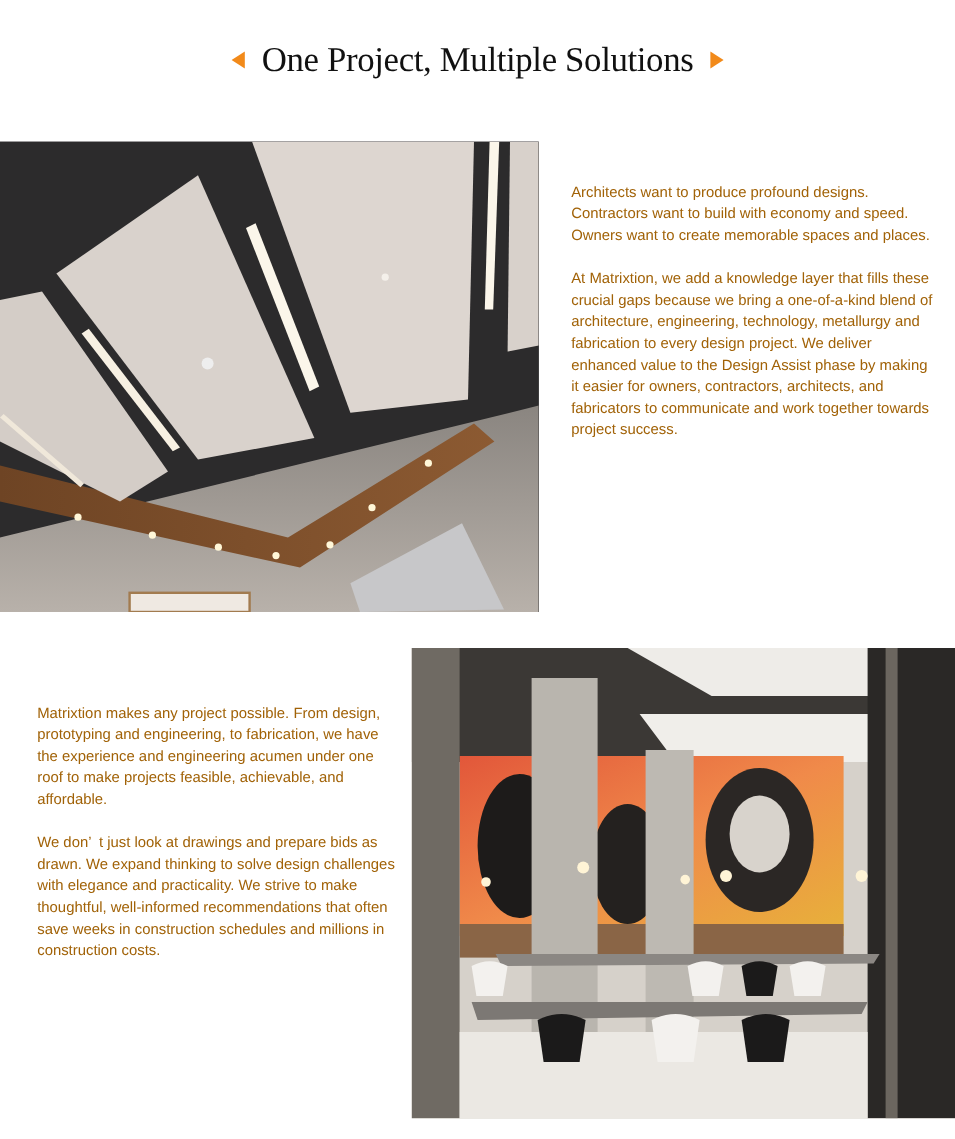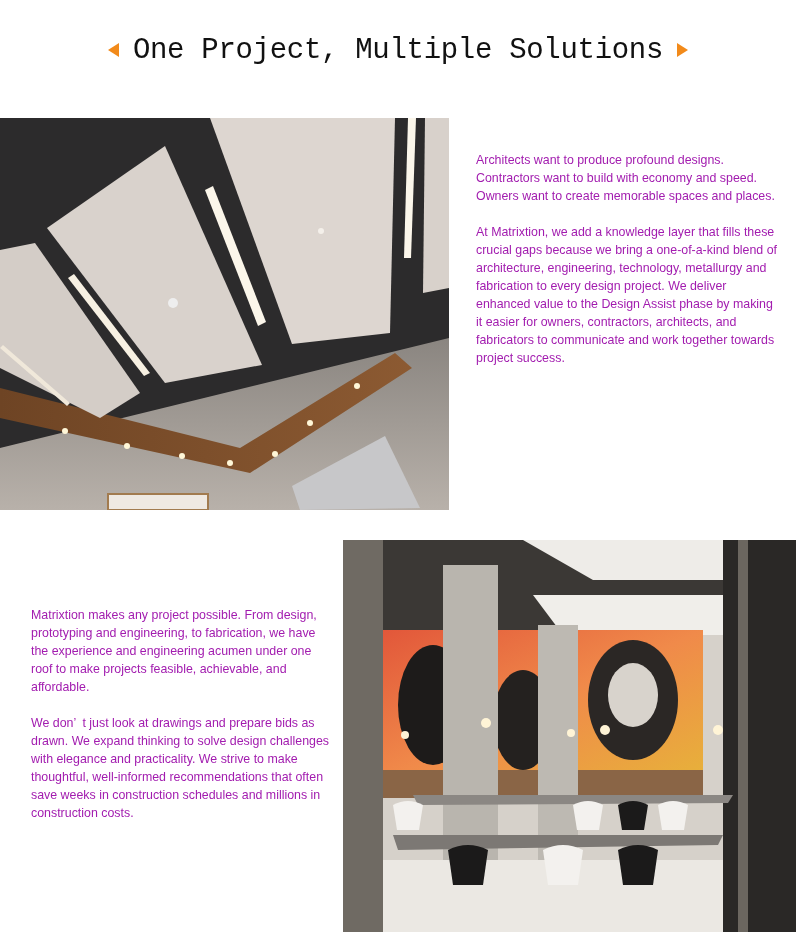--- a/index.html
+++ b/index.html
@@ -6,30 +6,30 @@
     body {
       width: 796px; height: 949px; position: relative; overflow: hidden;
       font-family: "Liberation Sans", sans-serif; color: #1a1a1a;
     }
     .title-bar {
       position: absolute; left: 0; top: 28px; width: 796px; height: 44px;
       display: flex; align-items: center; justify-content: center; gap: 14px;
     }
     .title-bar h1 {
       margin: 0; font-weight: 400; font-size: 29px; color: #111;
-      font-family: Liberation Mono, monospace; letter-spacing: -0.3px;
+      font-family: Liberation Serif, serif; letter-spacing: -0.3px;
     }
     .tri { width: 0; height: 0; border-top: 7px solid transparent; border-bottom: 7px solid transparent; }
     .tri-left { border-right: 11px solid #f28a1a; }
     .tri-right { border-left: 11px solid #f28a1a; }
 
-    .para-block { position: absolute; font-size: 12.4px; line-height: 18px; color: #a21caf; }
+    .para-block { position: absolute; font-size: 12.4px; line-height: 18px; color: #a16207; }
     .para-block p { margin: 0 0 18px 0; }
     .block-top { left: 476px; top: 151px; width: 305px; }
-    .block-bottom { left: 31px; top: 606px; width: 305px; }
+    .block-bottom { left: 31px; top: 585px; width: 305px; }
 
     .photo { position: absolute; overflow: hidden; }
     .photo-ceiling { left: 0; top: 118px; width: 449px; height: 392px; background: #2b2a2b; }
     .photo-cafe { left: 343px; top: 540px; width: 453px; height: 392px; background: #cfcac3; }
     .photo svg { display: block; width: 100%; height: 100%; }
   </style>
 </head>
 <body>
 
 <div class="title-bar">

